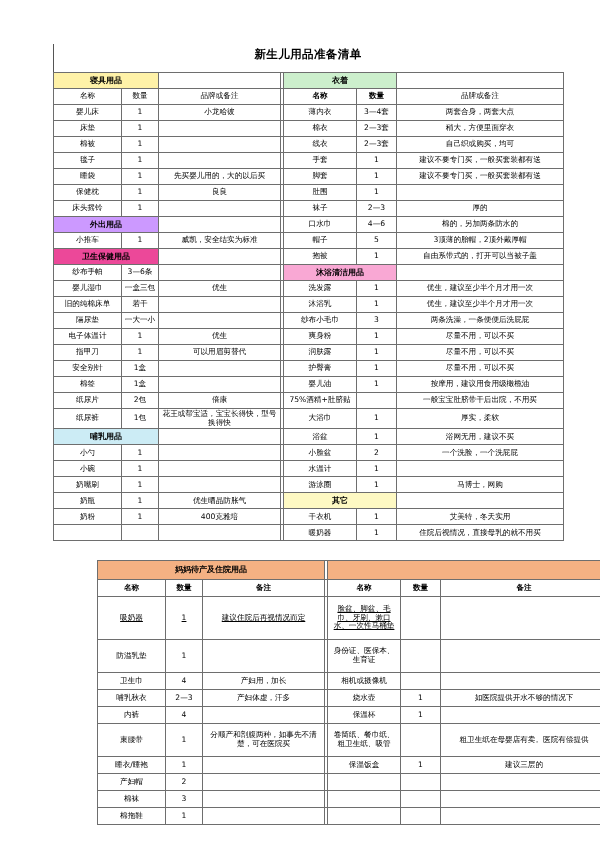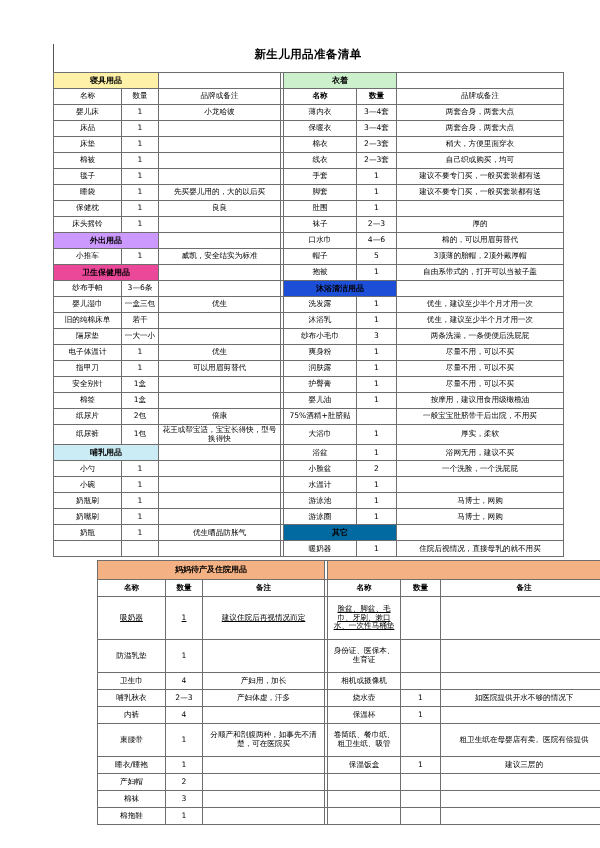--- a/index.html
+++ b/index.html
@@ -141,29 +141,20 @@
         <tr>
           <td class="">婴儿床</td>
           <td class="">1</td>
           <td class="">小龙哈彼</td>
           <td class="nb"></td>
           <td class="">薄内衣</td>
           <td class="">3—4套</td>
           <td class="left">两套合身，两套大点</td>
         </tr>
         <tr>
-          <td class="">床品</td>
-          <td class="">1</td>
-          <td class=""></td>
-          <td class="nb"></td>
-          <td class="">保暖衣</td>
-          <td class="">3—4套</td>
-          <td class="left">两套合身，两套大点</td>
-        </tr>
-        <tr>
           <td class="">床垫</td>
           <td class="">1</td>
           <td class=""></td>
           <td class="nb"></td>
           <td class="">棉衣</td>
           <td class="">2—3套</td>
           <td class="left">稍大，方便里面穿衣</td>
         </tr>
         <tr>
           <td class="">棉被</td>
@@ -209,21 +200,21 @@
           <td class="">袜子</td>
           <td class="">2—3</td>
           <td class="left">厚的</td>
         </tr>
         <tr>
           <td class="cat" colspan="2" style="background:#CC99FF">外出用品</td>
           <td></td>
           <td class="nb"></td>
           <td class="">口水巾</td>
           <td class="">4—6</td>
-          <td class="left">棉的，可以用眉剪替代</td>
+          <td class="left">棉的，另加两条防水的</td>
         </tr>
         <tr>
           <td class="">小推车</td>
           <td class="">1</td>
           <td class="">威凯，安全结实为标准</td>
           <td class="nb"></td>
           <td class="">帽子</td>
           <td class="">5</td>
           <td class="left">3顶薄的胎帽，2顶外戴厚帽</td>
         </tr>
@@ -233,21 +224,21 @@
           <td class="nb"></td>
           <td class="">抱被</td>
           <td class="">1</td>
           <td class="left">自由系带式的，打开可以当被子盖</td>
         </tr>
         <tr>
           <td class="">纱布手帕</td>
           <td class="">3—6条</td>
           <td class=""></td>
           <td class="nb"></td>
-          <td class="cat" colspan="2" style="background:#1d4ed8">沐浴清洁用品</td>
+          <td class="cat" colspan="2" style="background:#f9a8d4">沐浴清洁用品</td>
           <td></td>
         </tr>
         <tr>
           <td class="">婴儿湿巾</td>
           <td class="">一盒三包</td>
           <td class="">优生</td>
           <td class="nb"></td>
           <td class="">洗发露</td>
           <td class="">1</td>
           <td class="left">优生，建议至少半个月才用一次</td>
@@ -344,44 +335,44 @@
         <tr>
           <td class="">小碗</td>
           <td class="">1</td>
           <td class=""></td>
           <td class="nb"></td>
           <td class="">水温计</td>
           <td class="">1</td>
           <td class="left"></td>
         </tr>
         <tr>
-          <td class="">奶瓶刷</td>
-          <td class="">1</td>
-          <td class=""></td>
-          <td class="nb"></td>
-          <td class="">游泳池</td>
+          <td class="">奶嘴刷</td>
+          <td class="">1</td>
+          <td class=""></td>
+          <td class="nb"></td>
+          <td class="">游泳圈</td>
           <td class="">1</td>
           <td class="left">马博士，网购</td>
         </tr>
         <tr>
-          <td class="">奶嘴刷</td>
-          <td class="">1</td>
-          <td class=""></td>
-          <td class="nb"></td>
-          <td class="">游泳圈</td>
-          <td class="">1</td>
-          <td class="left">马博士，网购</td>
-        </tr>
-        <tr>
           <td class="">奶瓶</td>
           <td class="">1</td>
           <td class="">优生晒晶防胀气</td>
           <td class="nb"></td>
-          <td class="cat" colspan="2" style="background:#0369a1">其它</td>
-          <td></td>
+          <td class="cat" colspan="2" style="background:#fef9c3">其它</td>
+          <td></td>
+        </tr>
+        <tr>
+          <td class="">奶粉</td>
+          <td class="">1</td>
+          <td class="">400克雅培</td>
+          <td class="nb"></td>
+          <td class="">干衣机</td>
+          <td class="">1</td>
+          <td class="left">艾美特，冬天实用</td>
         </tr>
         <tr>
           <td class="nb"></td>
           <td class="nb"></td>
           <td class="nb"></td>
           <td class="nb"></td>
           <td class="">暖奶器</td>
           <td class="">1</td>
           <td class="left">住院后视情况，直接母乳的就不用买</td>
         </tr>

